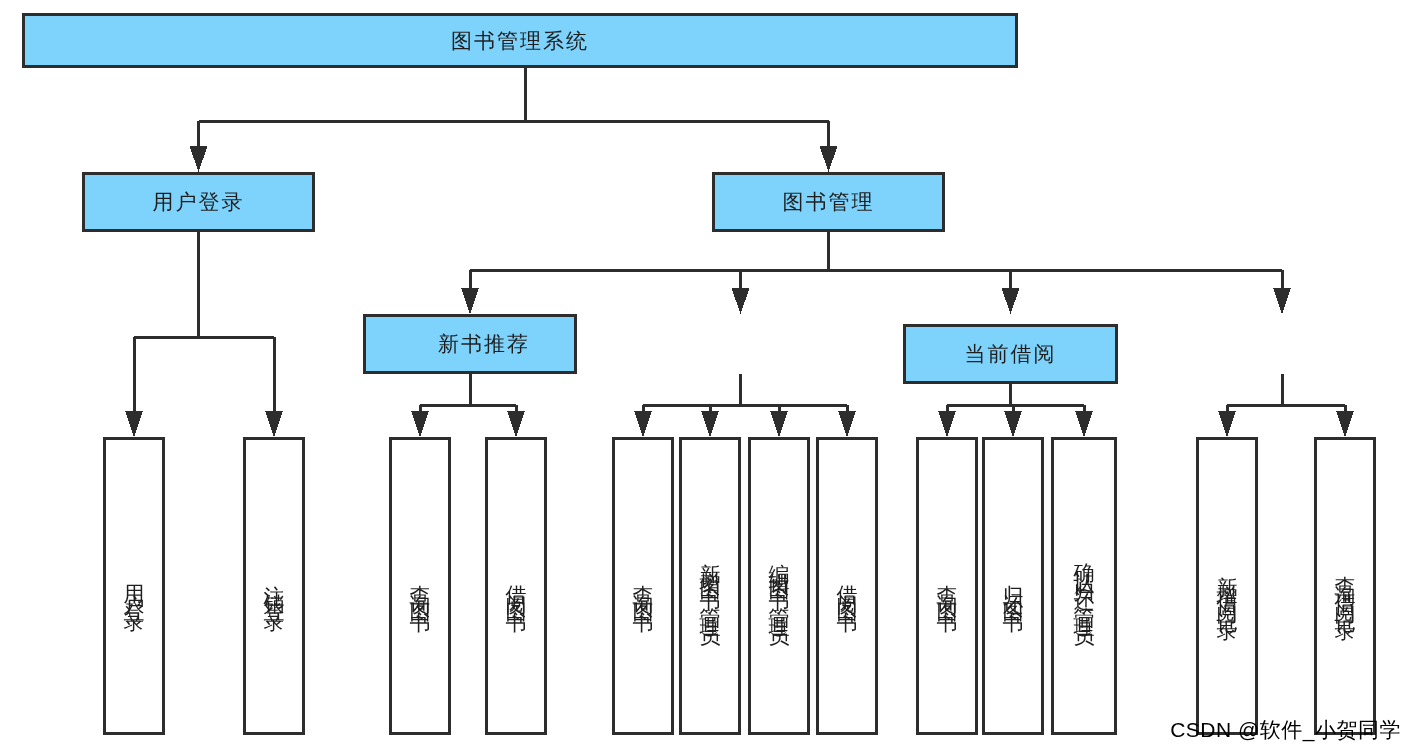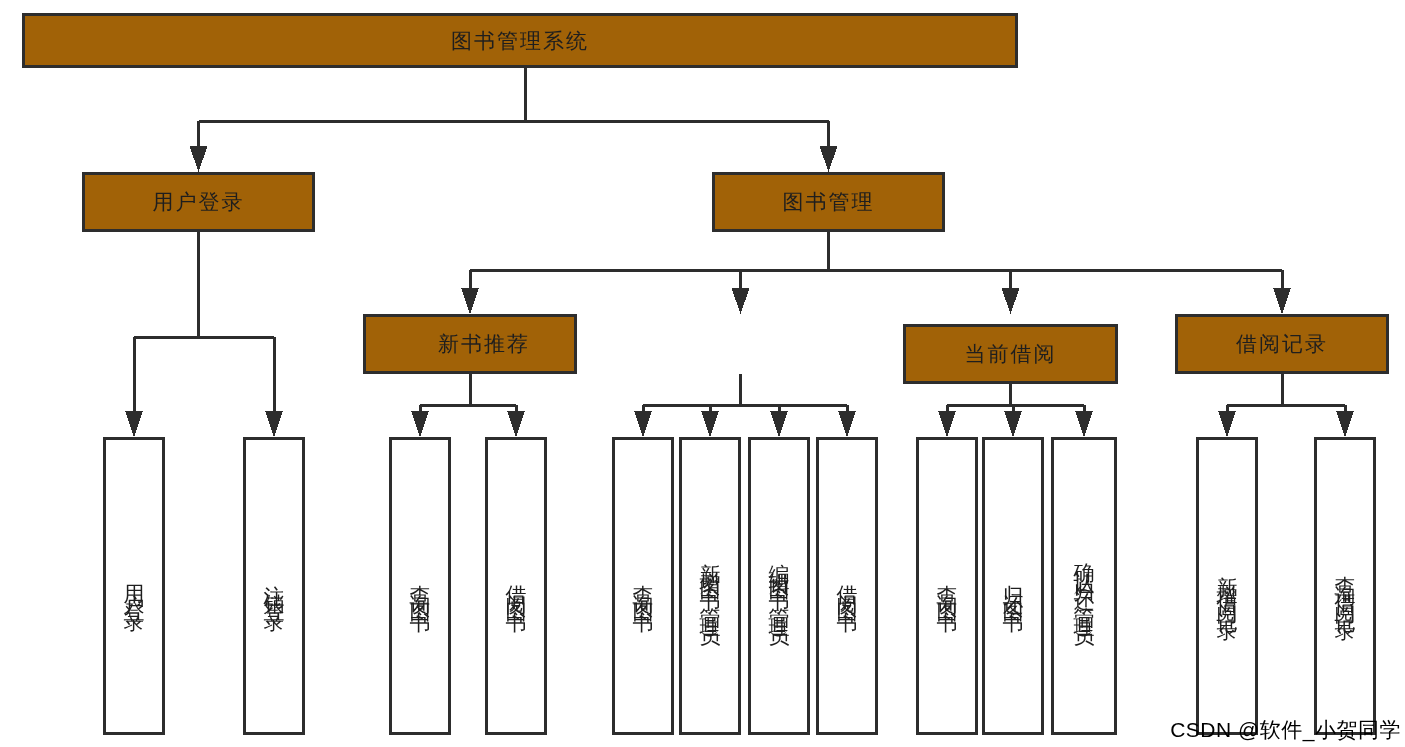--- a/index.html
+++ b/index.html
@@ -12,21 +12,21 @@
     width:1405px;height:747px;
     background:#ffffff;
     font-family:"Liberation Sans","DejaVu Sans",sans-serif;
     overflow:hidden;
   }
   svg.wires{position:absolute;left:0;top:0;z-index:1;}
   svg.wires path{stroke:var(--line);stroke-width:3;fill:none;}
   svg.wires polygon{fill:var(--line);stroke:none;}
   .node{
     position:absolute;
-    background:#a16207;
+    background:#7dd3fc;
     border:3px solid var(--line);
     box-sizing:border-box;
     display:flex;align-items:center;justify-content:center;
     color:var(--text);
     font-size:21px;letter-spacing:2px;
     z-index:2;
     white-space:nowrap;
   }
   .vnode{
     position:absolute;
@@ -130,23 +130,20 @@
   <div class="node" style="left:712px;top:172px;width:233px;height:60px;">
     <span>图书管理</span>
   </div>
 
   <div class="node" style="left:363px;top:314px;width:214px;height:60px;padding-left:28px;">
     <span>新书推荐</span>
   </div>
   <div class="node" style="left:903px;top:324px;width:215px;height:60px;">
     <span>当前借阅</span>
   </div>
-  <div class="node" style="left:1175px;top:314px;width:214px;height:60px;">
-    <span>借阅记录</span>
-  </div>
 
   <div class="vnode" style="left:103px;top:437px;width:62px;height:298px;">
     <span>用户登录</span>
   </div>
   <div class="vnode" style="left:243px;top:437px;width:62px;height:298px;">
     <span>注销登录</span>
   </div>
 
   <div class="vnode" style="left:389px;top:437px;width:62px;height:298px;">
     <span>查询图书</span>

